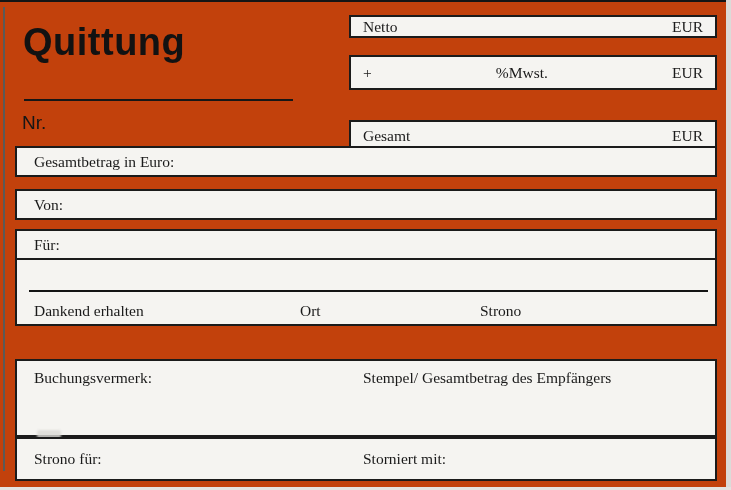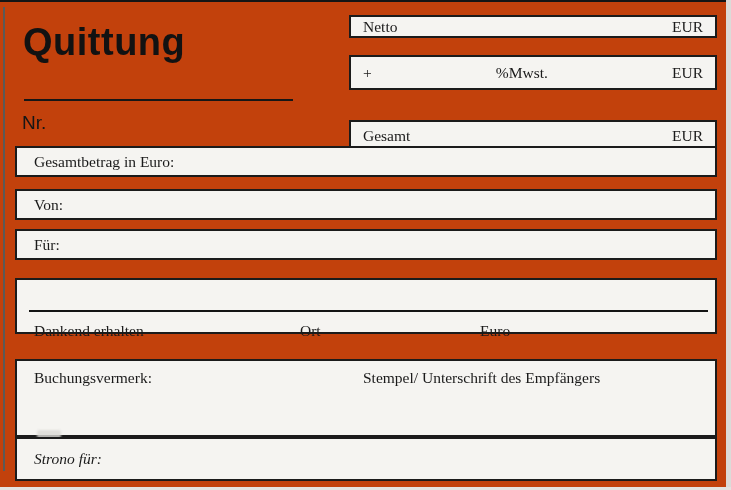--- a/index.html
+++ b/index.html
@@ -40,23 +40,23 @@
     padding: 0 12px;
   }
   .amount-netto  { top: 15px; height: 23px; }
   .amount-mwst   { top: 55px; height: 35px; }
   .amount-gesamt { top: 96px; height: 32px; margin-top: 24px; }
 
   .row { left: 15px; width: 702px; }
   .row-total   { top: 146px; height: 31px; }
   .row-von     { top: 189px; height: 31px; }
   .row-fuer    { top: 229px; height: 31px; }
-  .row-receipt { top: 278px; height: 56px; }
+  .row-receipt { top: 258px; height: 68px; }
   .row-booking { top: 359px; height: 78px; }
-  .row-storno  { top: 437px; height: 44px; font-style: italic; }
+  .row-storno  { top: 437px; height: 44px; }
 
   .lbl { position: absolute; white-space: nowrap; }
   .v-center { top: 50%; transform: translateY(-52%); }
   .at-left  { left: 17px; }
   .at-mid   { left: 346px; }
   .top-pad  { top: 8px; }
 
   .sig-line { position: absolute; left: 12px; right: 7px; top: 30px; height: 2px; background: #141414; }
   .sig-lbl-left   { left: 17px;  top: 42px; }
   .sig-lbl-center { left: 283px; top: 42px; }
@@ -106,27 +106,28 @@
   </div>
 
   <div class="box row row-fuer">
     <span class="lbl v-center at-left">Für:</span>
   </div>
 
   <div class="box row row-receipt">
     <div class="sig-line"></div>
     <span class="lbl sig-lbl-left">Dankend erhalten</span>
     <span class="lbl sig-lbl-center">Ort</span>
-    <span class="lbl sig-lbl-right">Euro</span>
+    <span class="lbl sig-lbl-right">Strono</span>
   </div>
 
   <div class="box row row-booking">
     <span class="lbl top-pad at-left">Buchungsvermerk:</span>
-    <span class="lbl top-pad at-mid">Stempel/ Unterschrift des Empfängers</span>
+    <span class="lbl top-pad at-mid">Stempel/ Gesamtbetrag des Empfängers</span>
   </div>
 
   <div class="watermark-smudge"></div>
 
   <div class="box row row-storno">
     <span class="lbl v-center at-left">Strono für:</span>
+    <span class="lbl v-center at-mid">Storniert mit:</span>
   </div>
 
 </div>
 
 </body></html>

